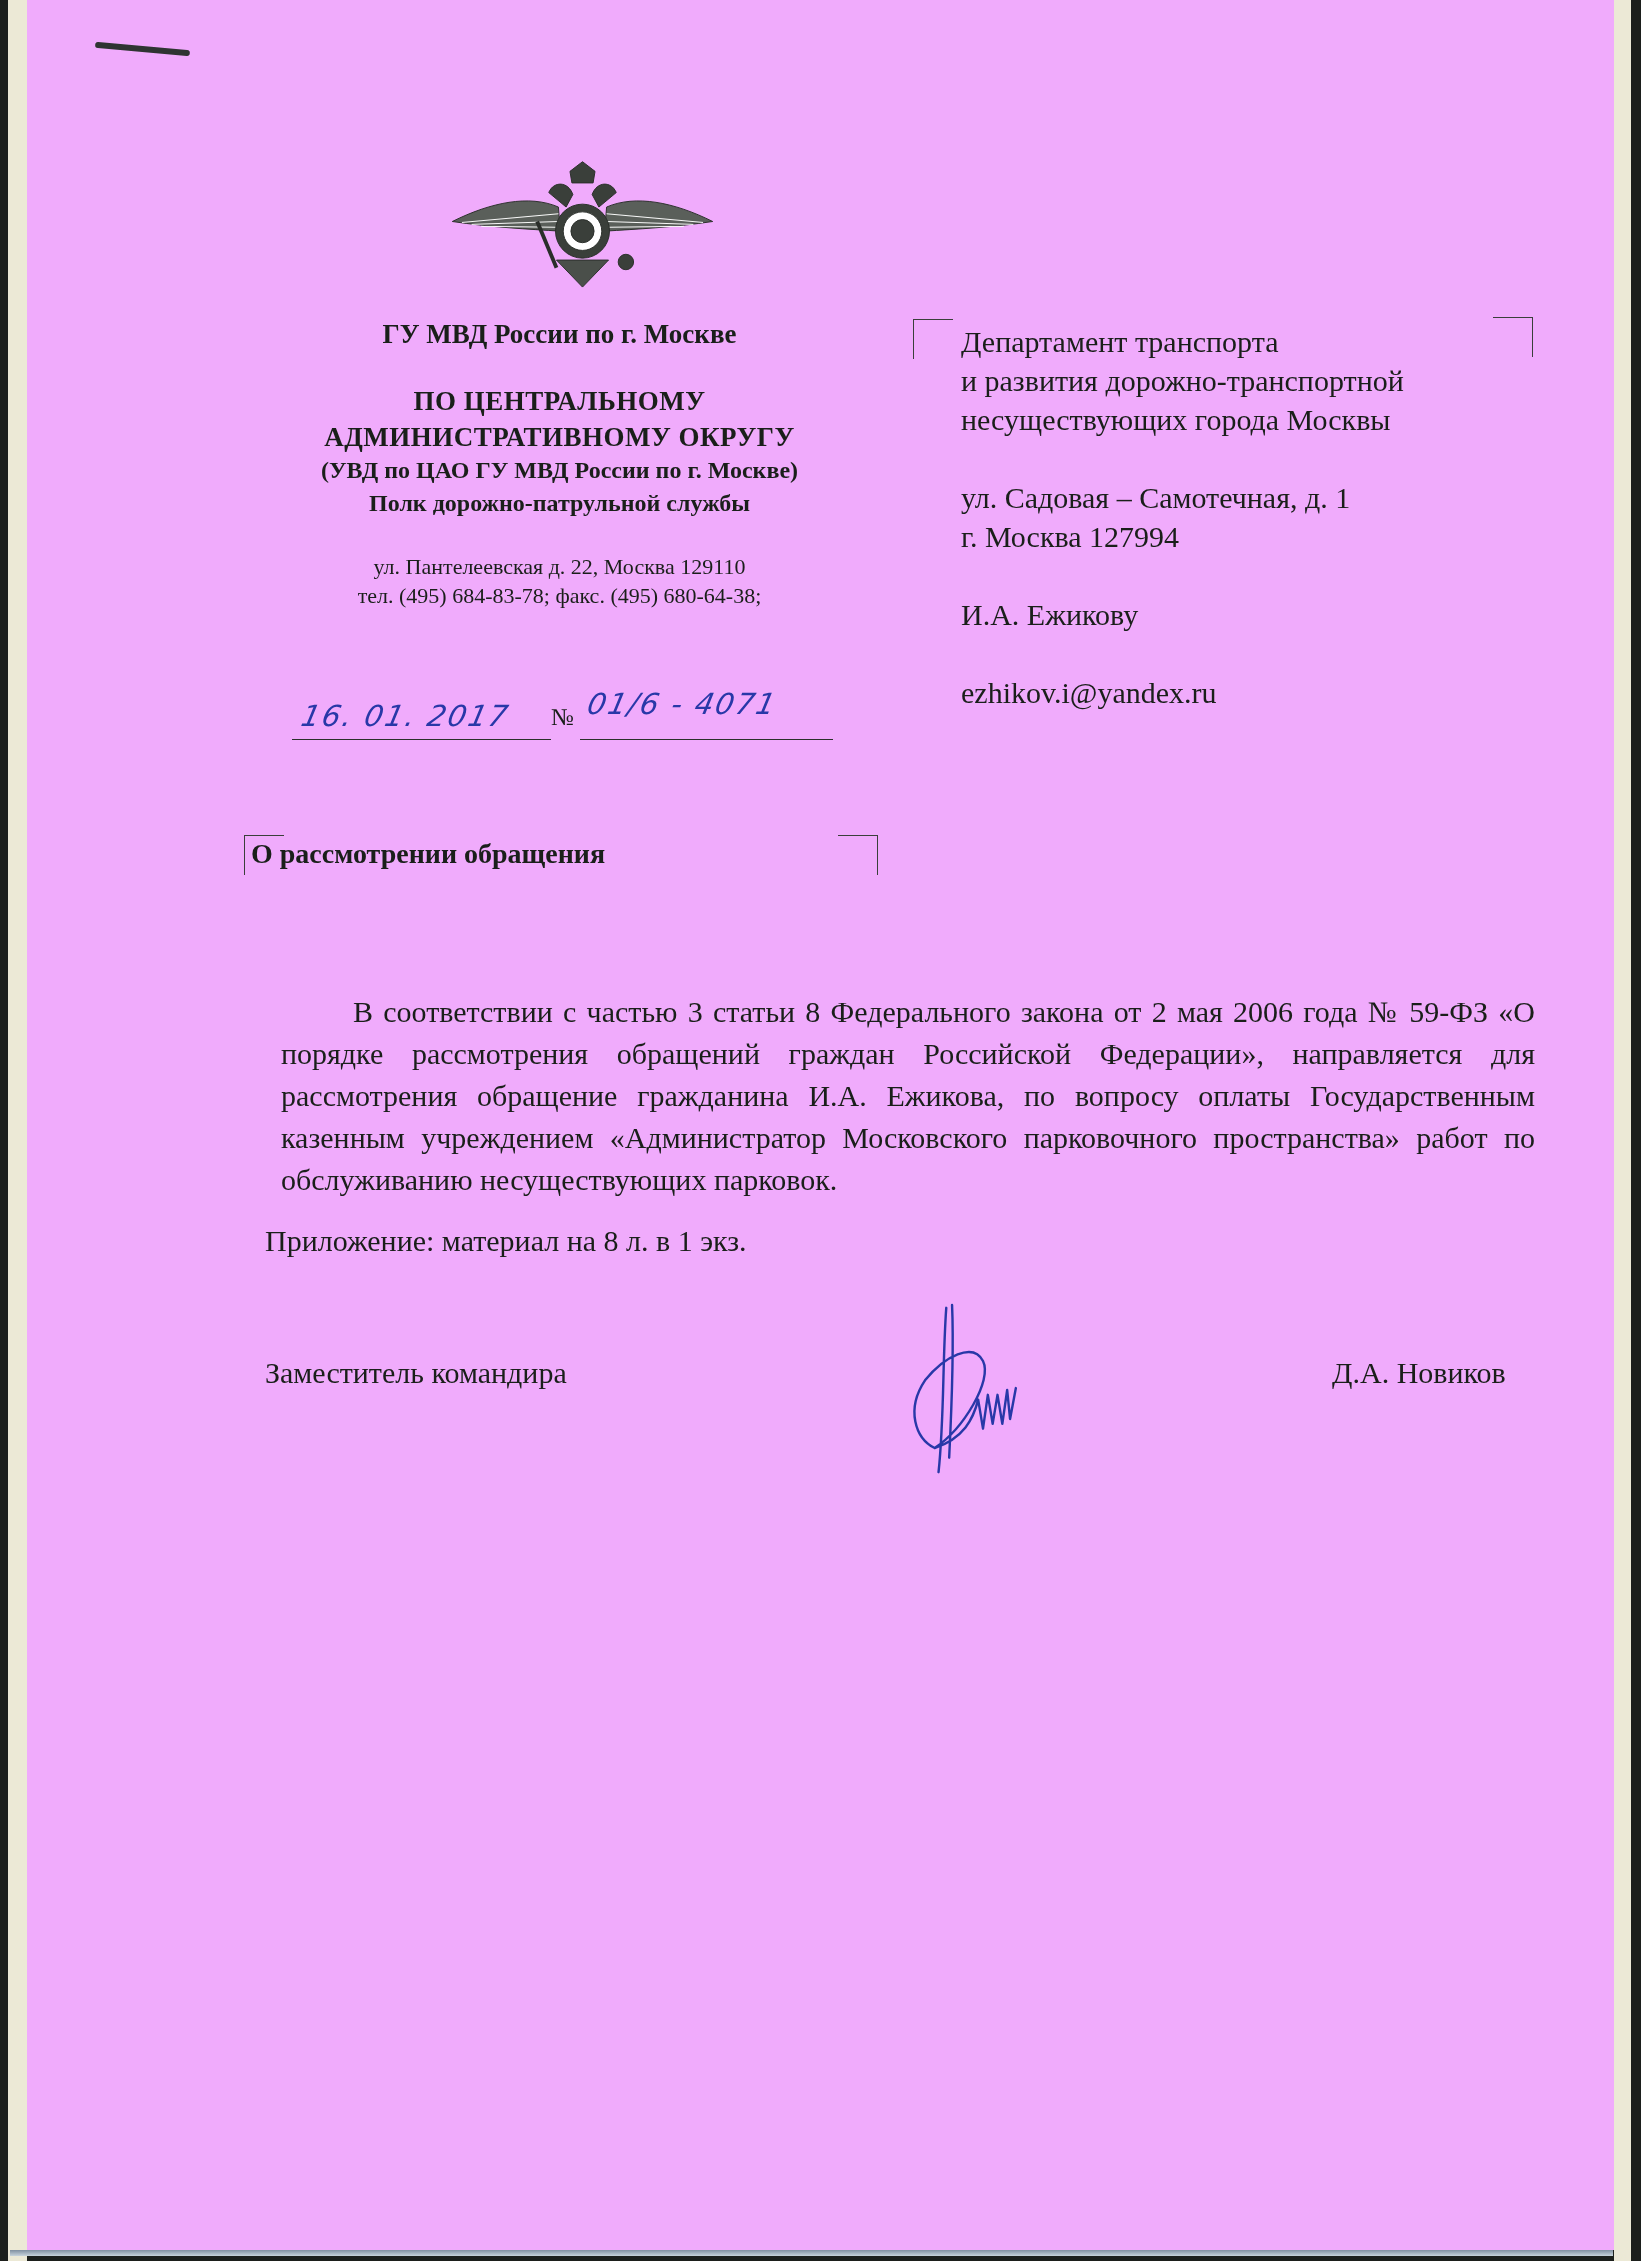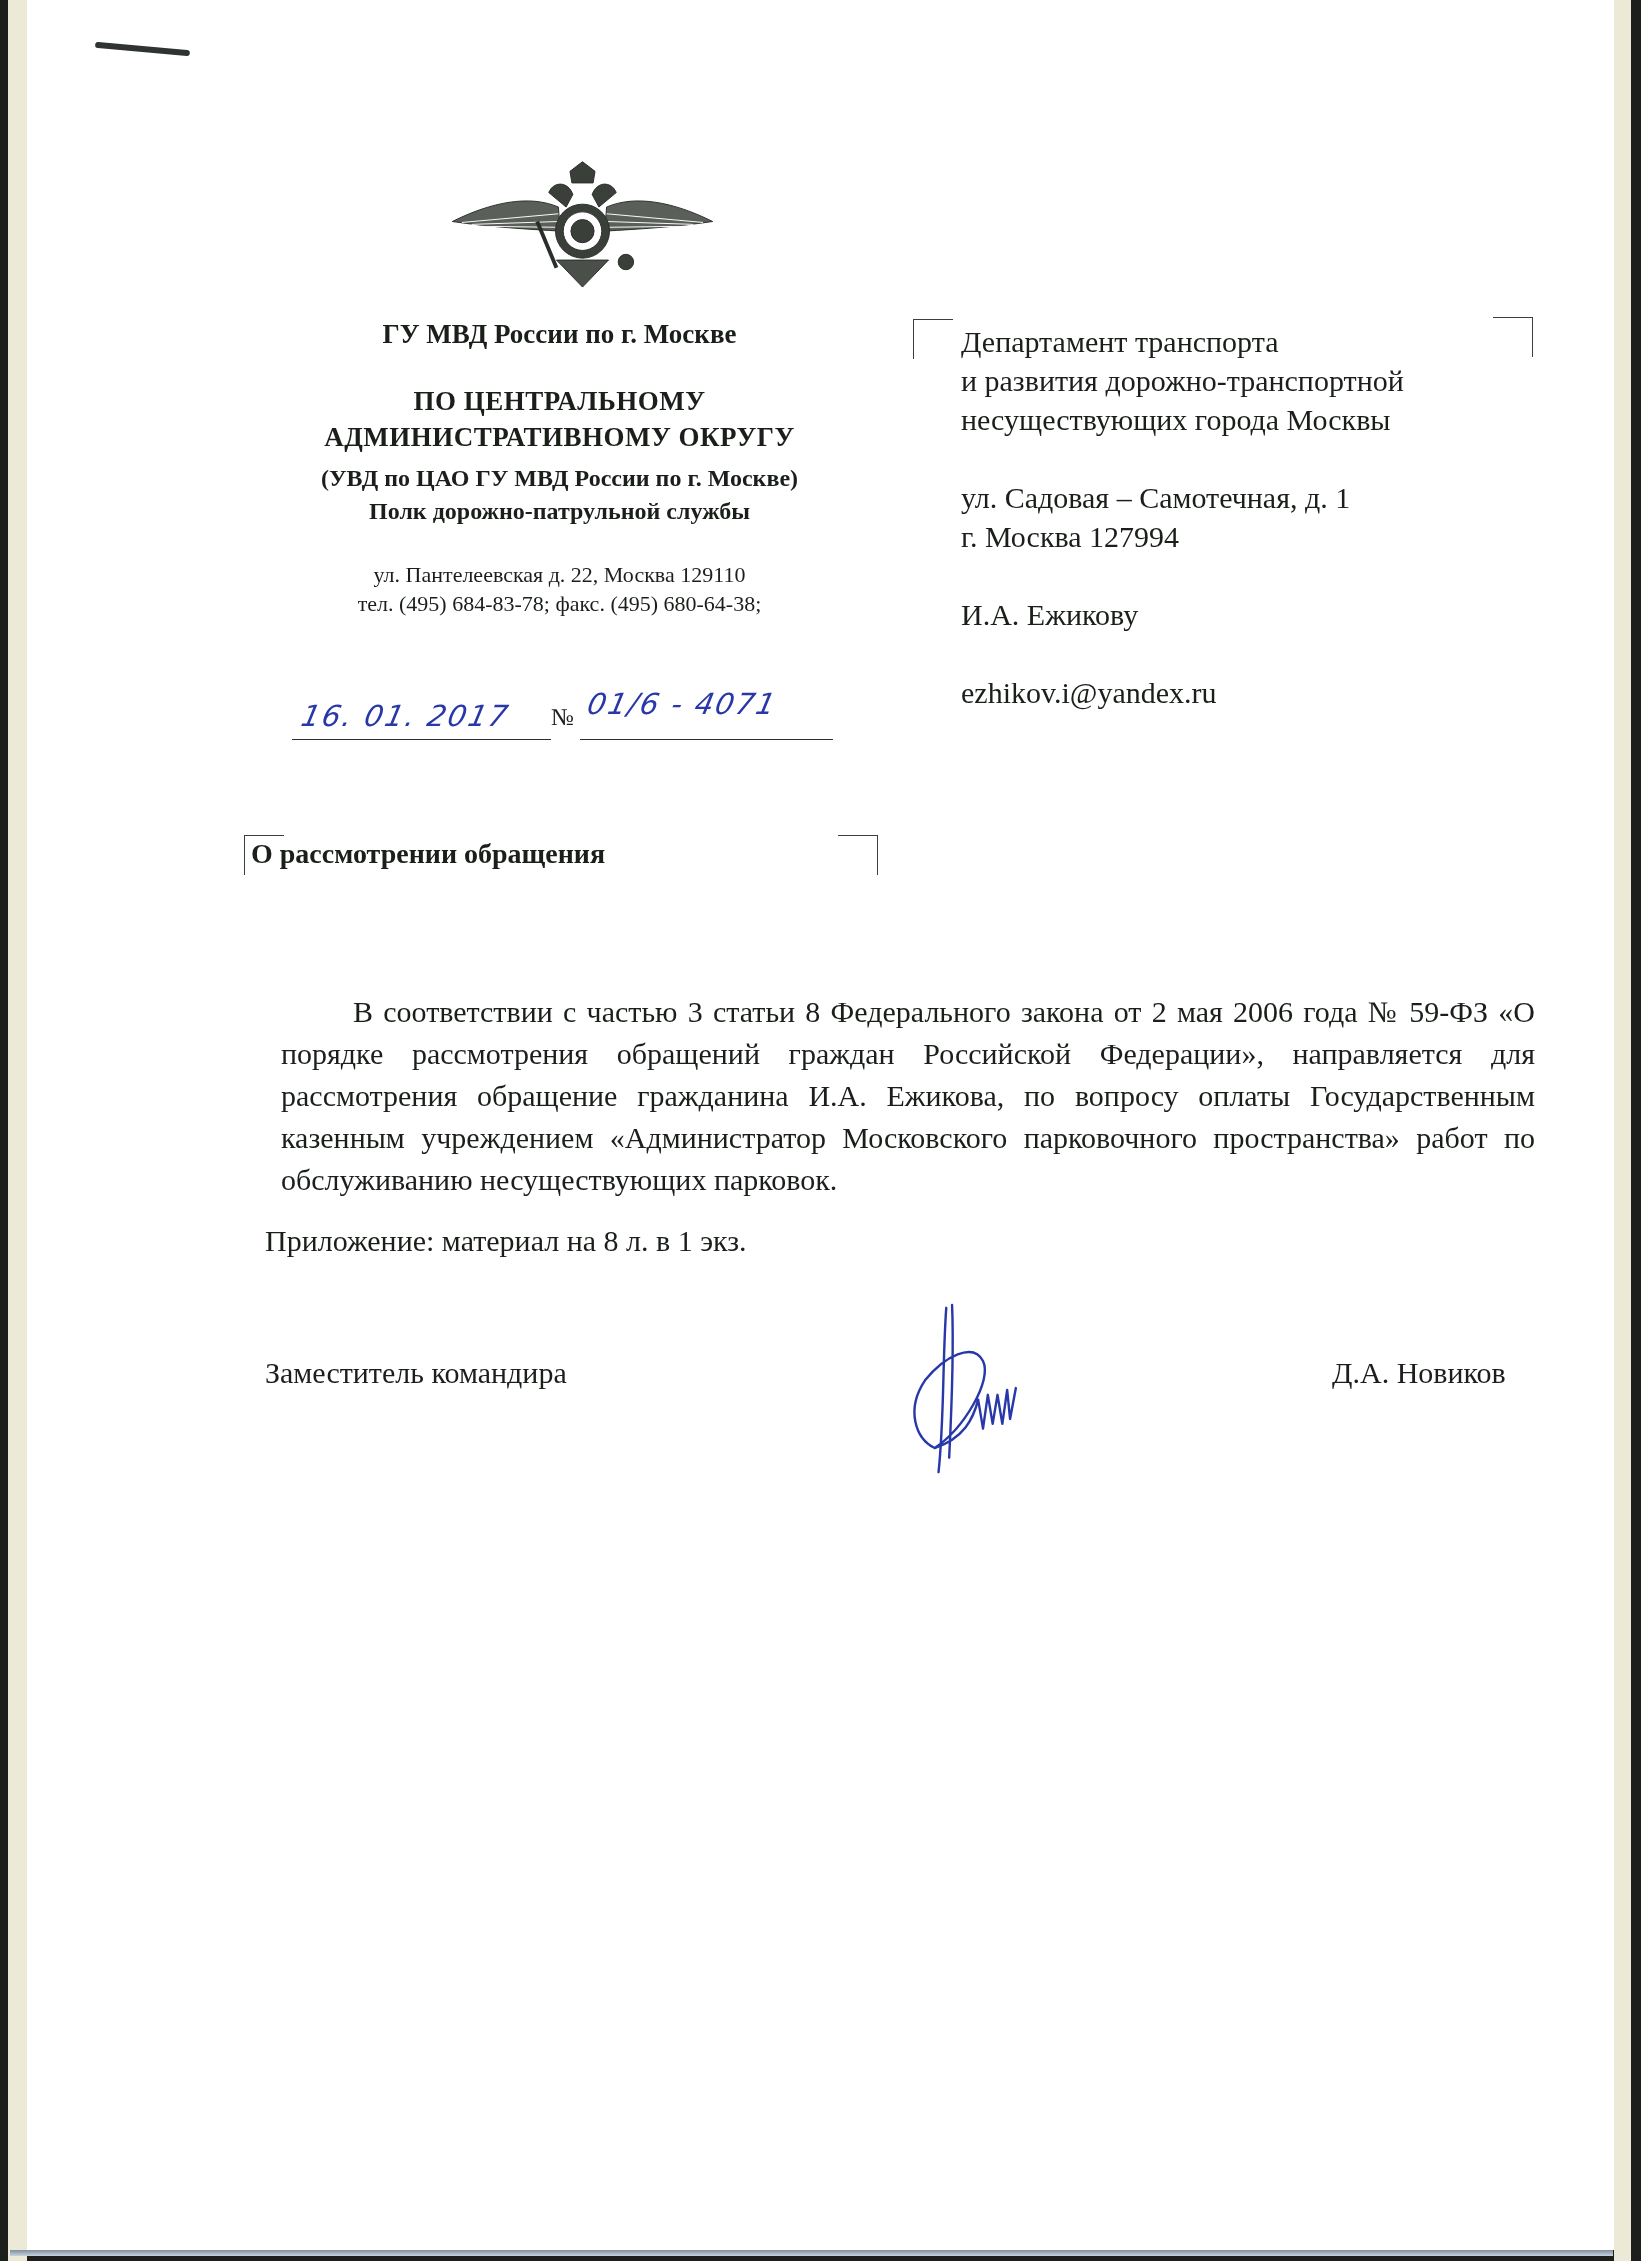--- a/index.html
+++ b/index.html
@@ -6,36 +6,36 @@
     body {
       width: 1641px; height: 2261px; position: relative; overflow: hidden;
       background: #1c1f1c;
       font-family: "Liberation Serif", "DejaVu Serif", serif;
       color: #1a1f1a;
     }
     .scan-edge-left { position: absolute; left: 7.7px; top: 0; width: 19.3px; height: 2261px; background: #ece9d6; }
     .scan-edge-right { position: absolute; left: 1614px; top: 0; width: 17.4px; height: 2261px; background: #ece9d6; }
     .page {
       position: absolute; left: 27px; top: 0; width: 1587px; height: 2250px;
-      background: #ffffff;
+      background: #f0abfc;
     }
     .bottom-shadow { position: absolute; left: 9.7px; top: 2250px; width: 1603px; height: 5.8px;
       background: linear-gradient(#7f8fa0, #c8d4dc); }
     .stroke-mark {
       position: absolute; left: 68px; top: 46px; width: 95px; height: 5.8px;
       background: #2f3432; border-radius: 2.9px; transform: rotate(5deg);
     }
     .emblem { position: absolute; left: 425px; top: 154px; width: 261px; height: 135px; }
 
     .sender {
       position: absolute; left: 270px; top: 319px; width: 579px; text-align: center;
     }
     .sender .line-bold { font-weight: bold; font-size: 27px; line-height: 31px; }
     .sender .org-upper { font-weight: bold; font-size: 27px; line-height: 36px; letter-spacing: 0.5px; }
-    .sender .org-short { font-weight: bold; font-size: 24px; line-height: 31px; margin-top: 8px; }
+    .sender .org-short { font-weight: bold; font-size: 24px; line-height: 31px; }
     .sender .unit { font-weight: bold; font-size: 24px; line-height: 35px; }
     .sender .addr { font-size: 22px; line-height: 29px; }
     .gap-1 { height: 33px; }
     .gap-2 { height: 31px; }
 
     .regline { position: absolute; left: 292px; top: 687px; width: 541px; height: 54px; }
     .regline .date-field { position: absolute; left: 0; top: 0; width: 259px; height: 52px; border-bottom: 1.9px solid #2a302a; }
     .regline .num-sign { position: absolute; left: 259px; top: 17.4px; font-size: 24px; }
     .regline .num-field { position: absolute; left: 288px; top: 0; width: 253px; height: 52px; border-bottom: 1.9px solid #2a302a; }
     .handwritten {

